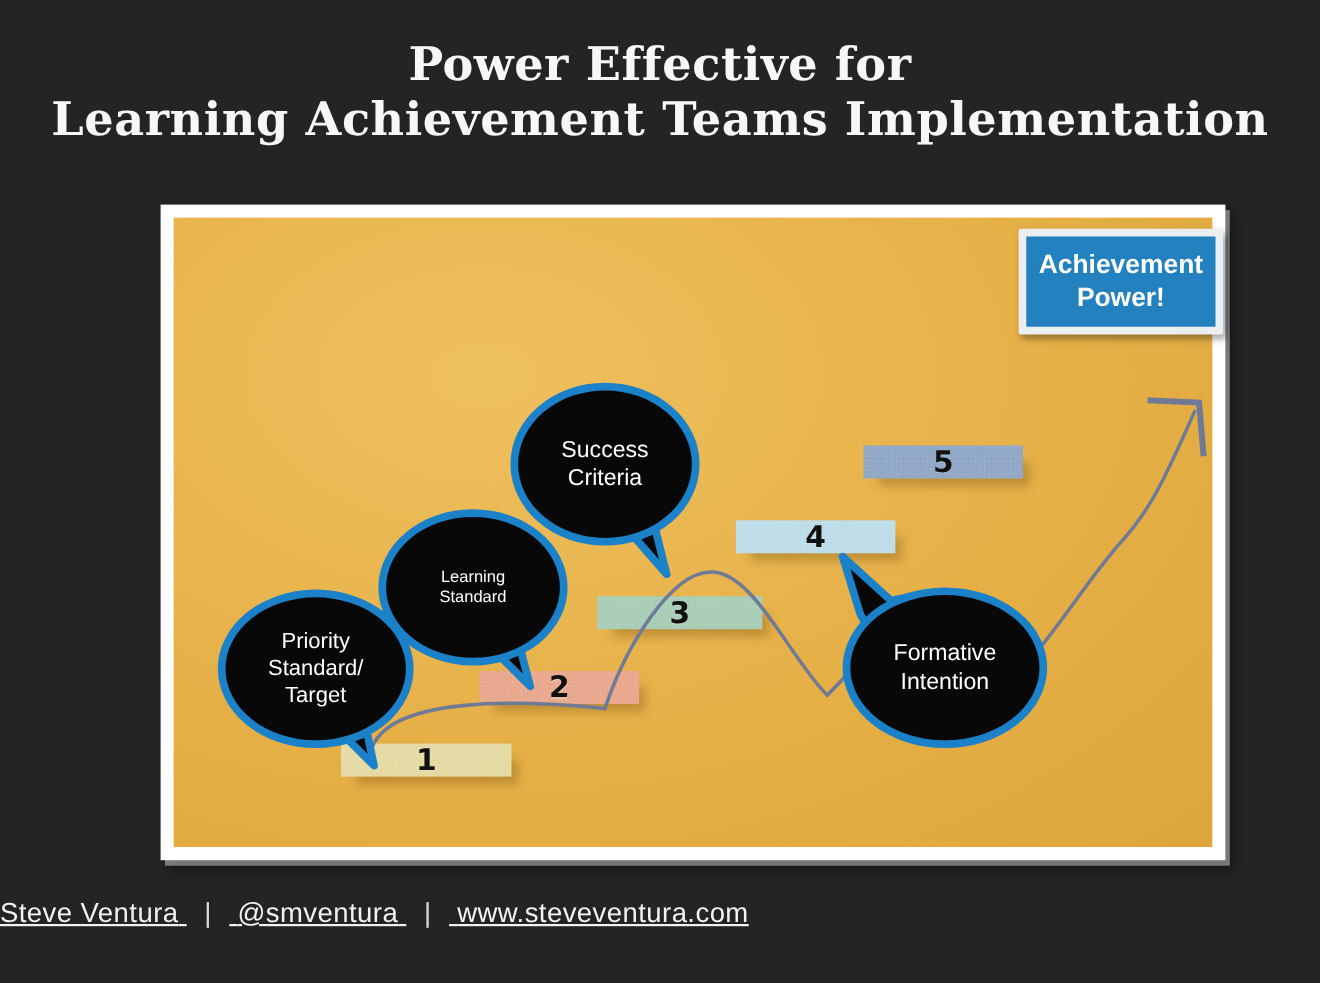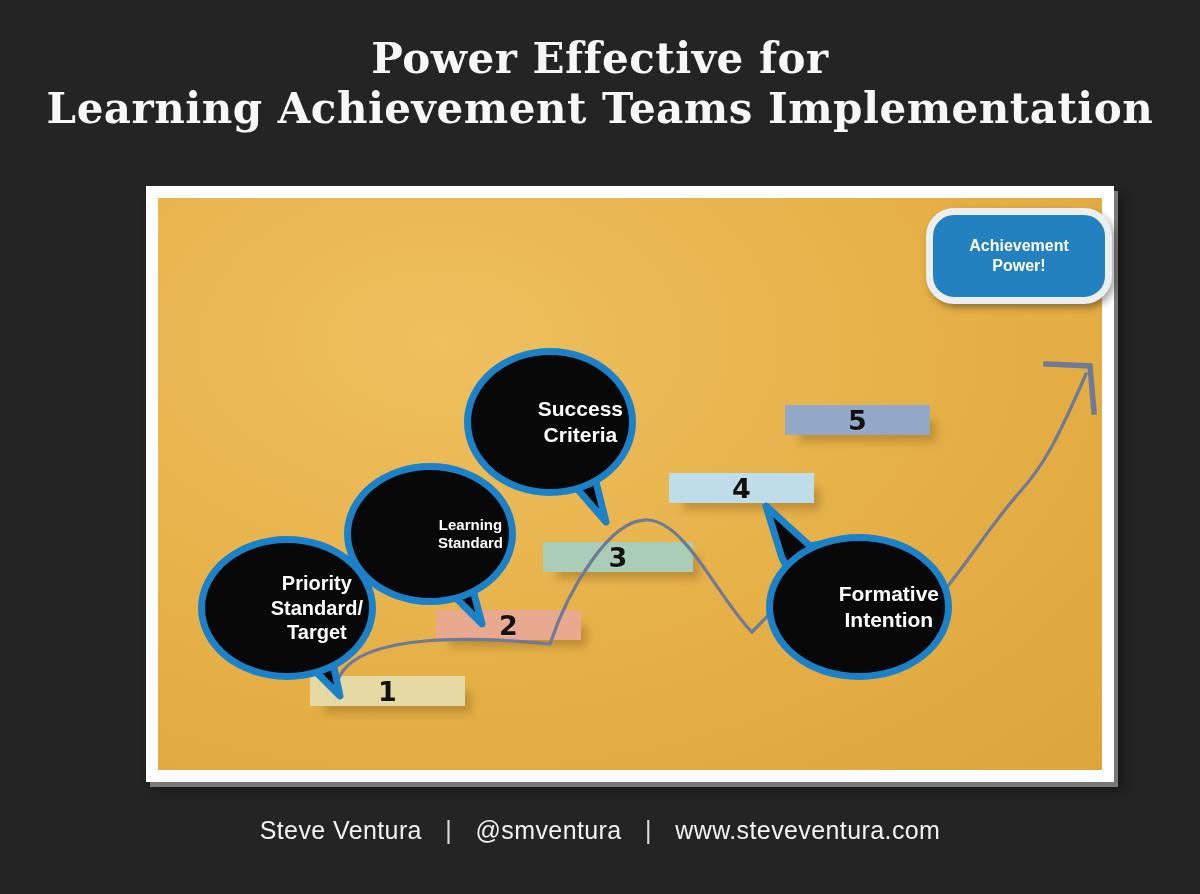--- a/index.html
+++ b/index.html
@@ -91,62 +91,63 @@
   .step span { position: relative; z-index: 2; text-shadow: 0 1px 0 rgba(255,255,255,.25); }
 
   
   .bubble {
     position: absolute;
     background: #080808;
     border: 7px solid #1b81c8;
     border-radius: 50% / 50%;
     display: flex;
     align-items: center;
-    justify-content: flex-end;
+    justify-content: center;
     text-align: center;
     color: #ffffff;
     font-family: "Liberation Sans", sans-serif;
-    font-weight: bold;
+    font-weight: normal;
     line-height: 1.22;
     box-sizing: border-box;
     z-index: 5;
   }
   .bubble-text { position: relative; z-index: 3; padding: 0 6px; }
 
   .tail { position: absolute; z-index: 4; }
 
   
   .goal-box {
     position: absolute;
     background: #2481bf;
     border: 7px solid #eceff1;
-    border-radius: 28px;
+    border-radius: 2px;
     color: #fff;
     font-weight: bold;
-    font-size: 16px;
+    font-size: 24px;
     line-height: 1.25;
     text-align: center;
     display: flex;
     align-items: center;
     justify-content: center;
     box-sizing: border-box;
     box-shadow: 3px 4px 7px rgba(0,0,0,.35);
     z-index: 20;
   }
 
   
   .footer {
     position: absolute;
     top: 816px;
     left: 0;
     width: 1200px;
-    text-align: center;
+    text-align: left;
     color: #f2f2f2;
     font-size: 25px;
     letter-spacing: .4px;
+    text-decoration: underline;
   }
   .footer .sep { display: inline-block; padding: 0 16px; color: #dcdcdc; }
 
   svg.path-layer { position: absolute; inset: 0; width: 100%; height: 100%; z-index: 3; overflow: visible; }
 </style>
 </head>
 <body>
 
 <div class="title-block">
   <div class="title-line title-line-1">Power Effective for</div>

